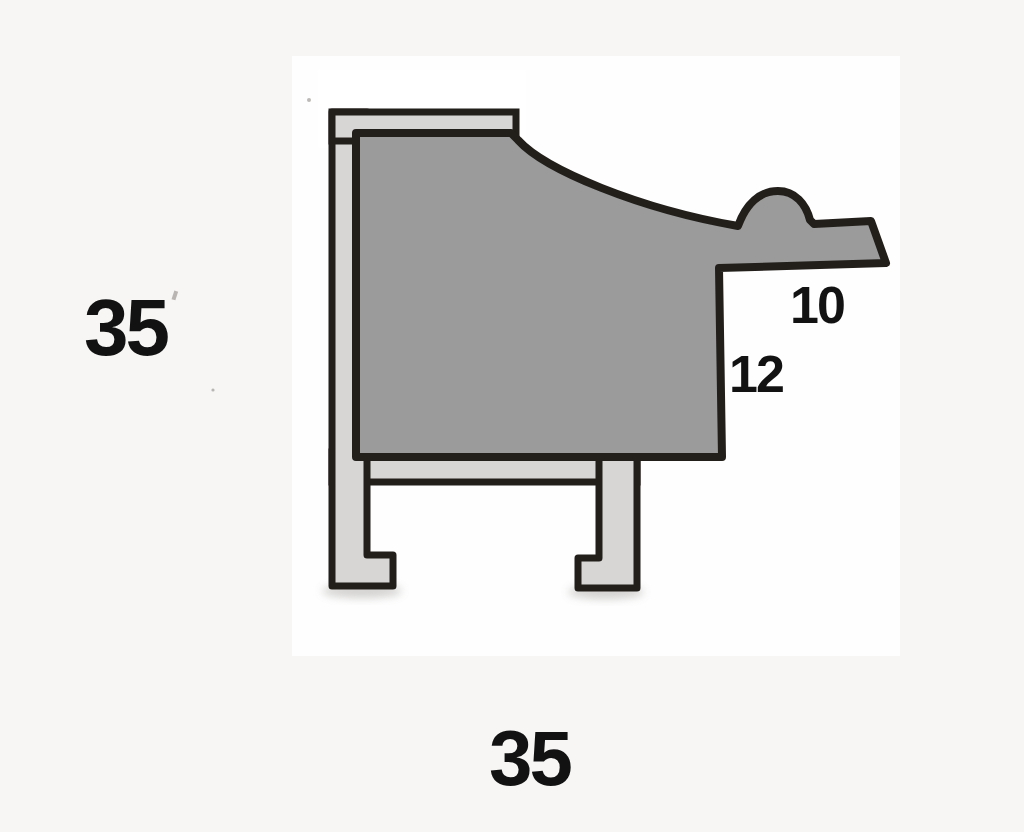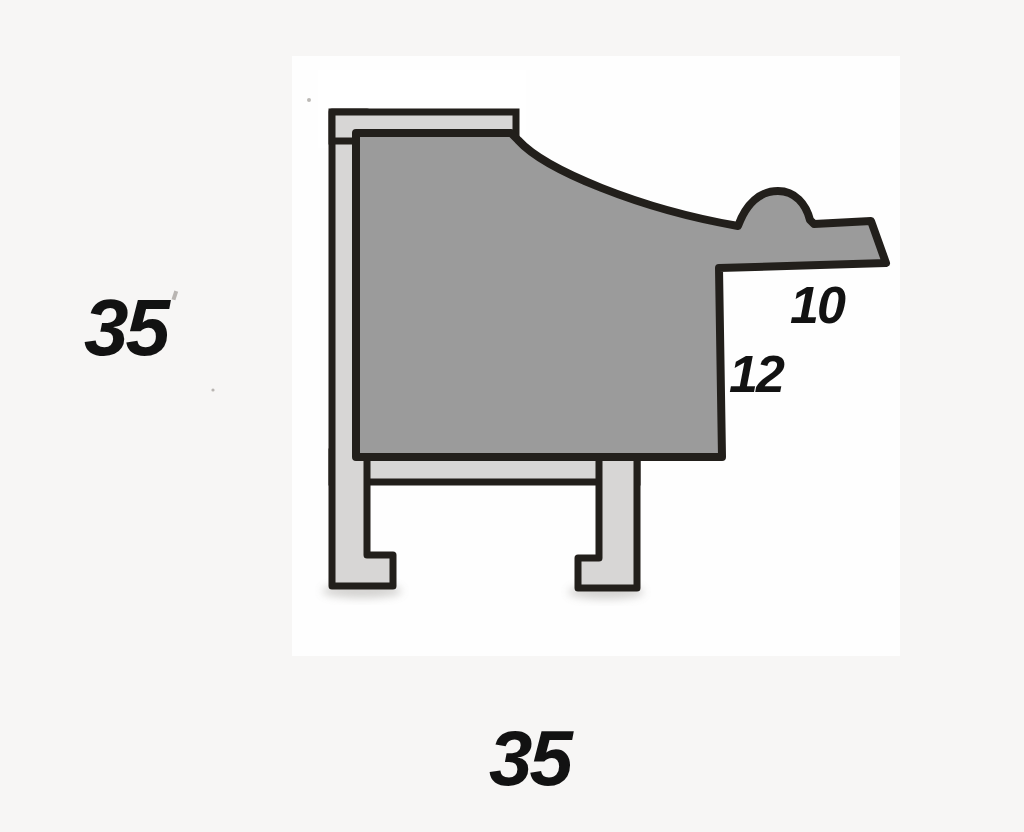--- a/index.html
+++ b/index.html
@@ -7,21 +7,20 @@
     padding: 0;
     width: 1024px;
     height: 832px;
     overflow: hidden;
     background: #f7f6f5;
   }
   .stage {
     position: relative;
     width: 948px;
     height: 832px;
-    font-style: italic;
   }
   svg.drawing {
     position: absolute;
     left: 0;
     top: 0;
     width: 1024px;
     height: 832px;
     display: block;
   }
   .dim-label {

